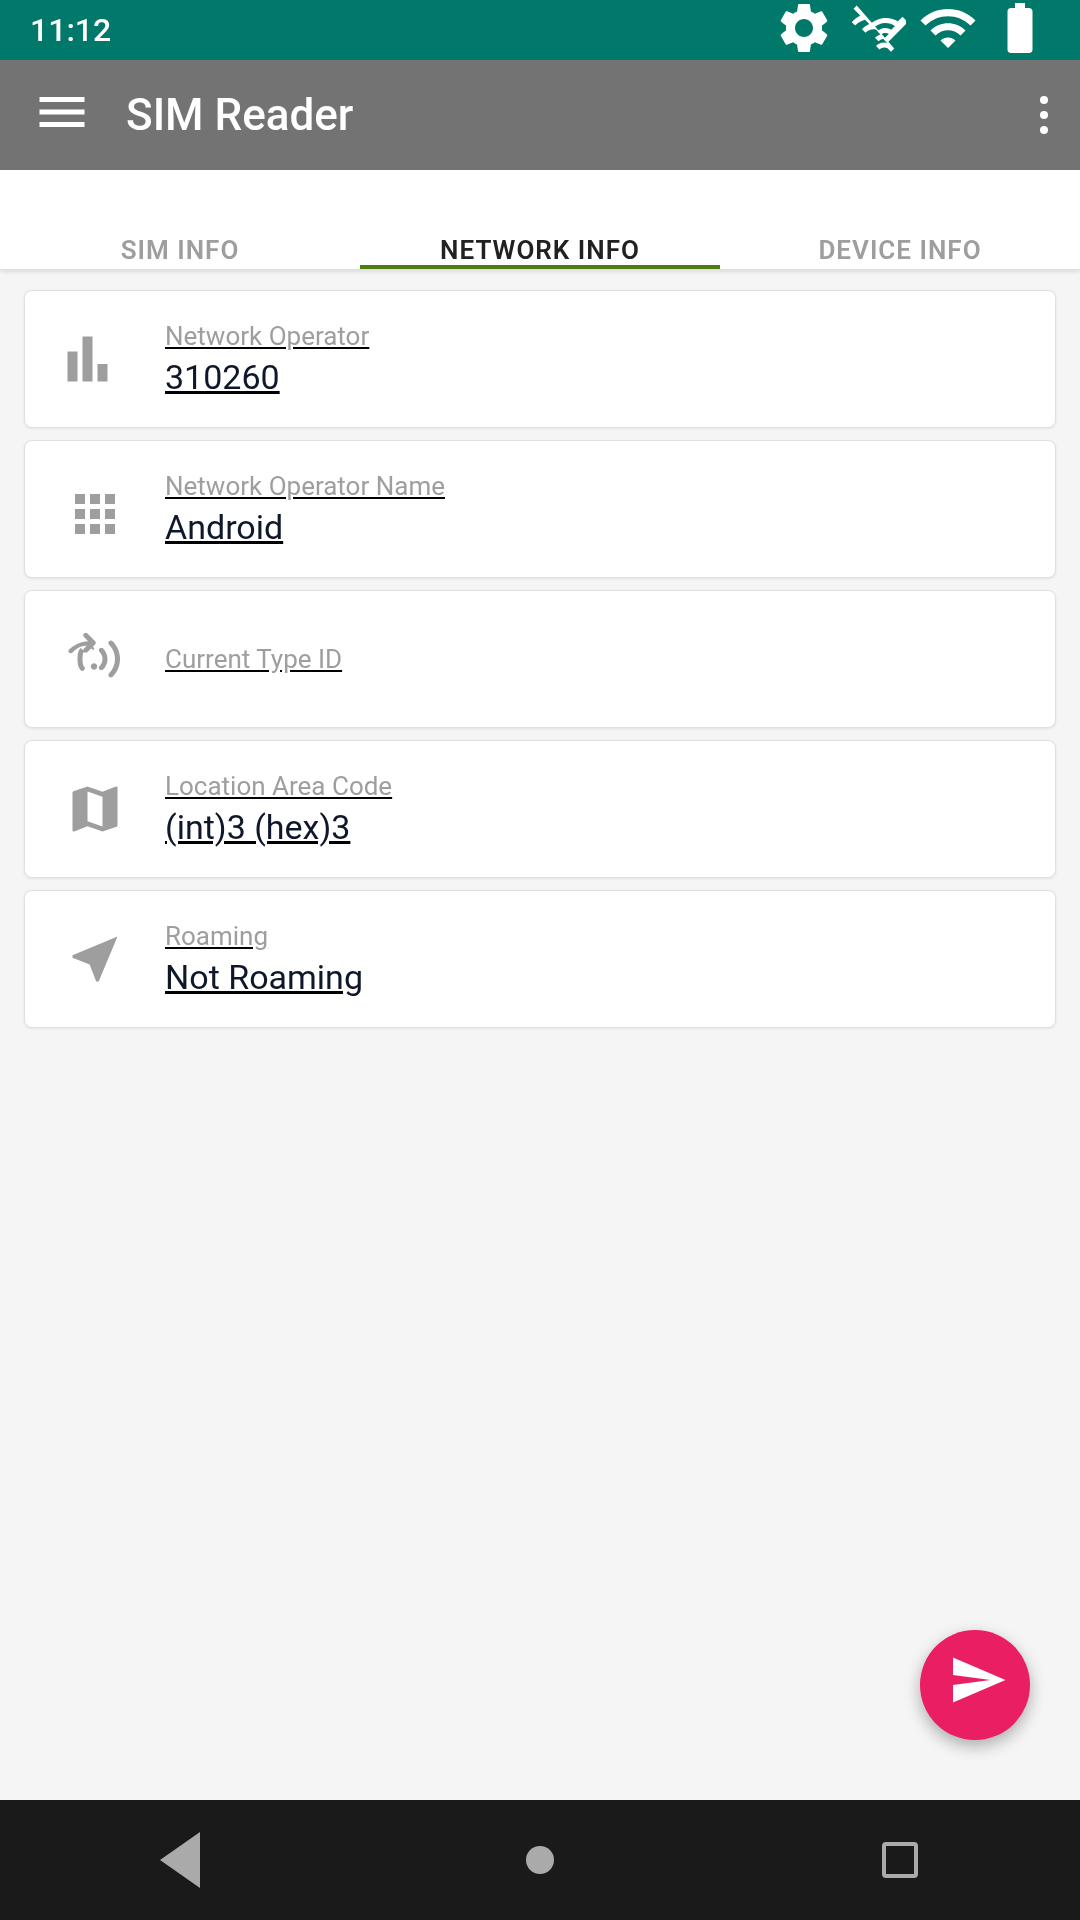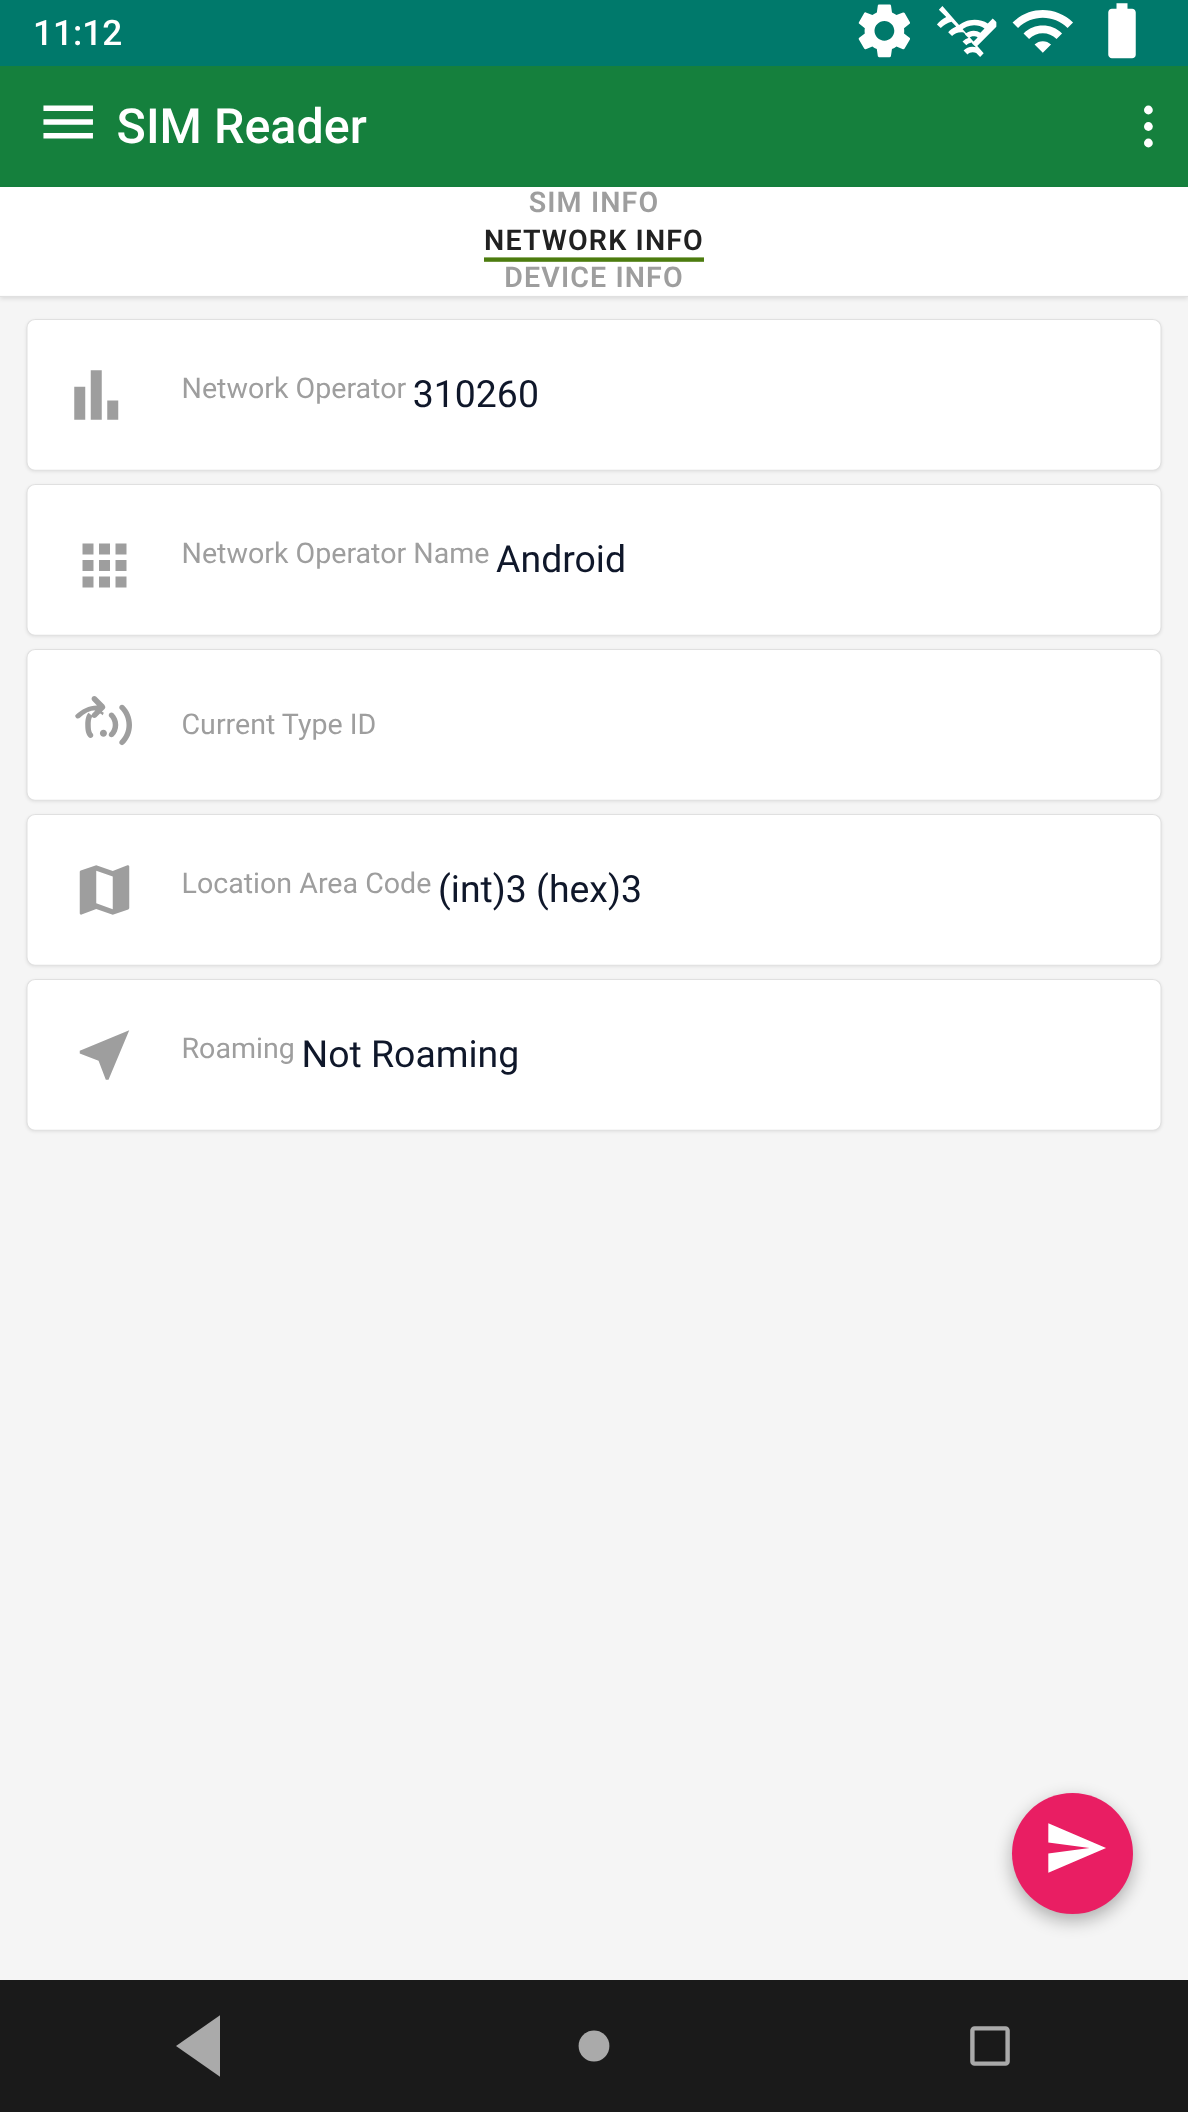--- a/index.html
+++ b/index.html
@@ -32,25 +32,25 @@
     .status-icons {
       display: flex;
       align-items: center;
       gap: 12px;
     }
 
     
     .app-bar {
       width: 100%;
       height: 110px;
-      background: #15803d;
+      background: #737373;
       display: flex;
       align-items: center;
       padding: 0 32px;
-      gap: 14px;
+      gap: 34px;
     }
     .app-bar-menu {
       color: white;
       font-size: 42px;
       cursor: pointer;
       line-height: 1;
     }
     .app-bar-title {
       color: white;
       font-size: 44px;
@@ -77,24 +77,23 @@
       border-radius: 50%;
       display: block;
     }
 
     
     .tab-bar {
       width: 100%;
       height: 100px;
       background: white;
       display: flex;
-      align-items: center;
+      align-items: flex-end;
       border-bottom: 1px solid #e0e0e0;
       box-shadow: 0 2px 4px rgba(0,0,0,0.1);
-      flex-direction: column;
     }
     .tab {
       flex: 1;
       display: flex;
       align-items: center;
       justify-content: center;
       font-size: 26px;
       font-weight: 600;
       color: #9e9e9e;
       cursor: pointer;
@@ -131,21 +130,23 @@
       width: 80px;
       height: 80px;
       display: flex;
       align-items: center;
       justify-content: center;
       color: #9e9e9e;
       flex-shrink: 0;
     }
     .card-text {
       display: flex;
+      flex-direction: column;
       gap: 6px;
+      text-decoration: underline;
     }
     .card-label {
       font-size: 26px;
       color: #9e9e9e;
       font-weight: 400;
     }
     .card-value {
       font-size: 34px;
       color: #0f172a;
       font-weight: 400;

